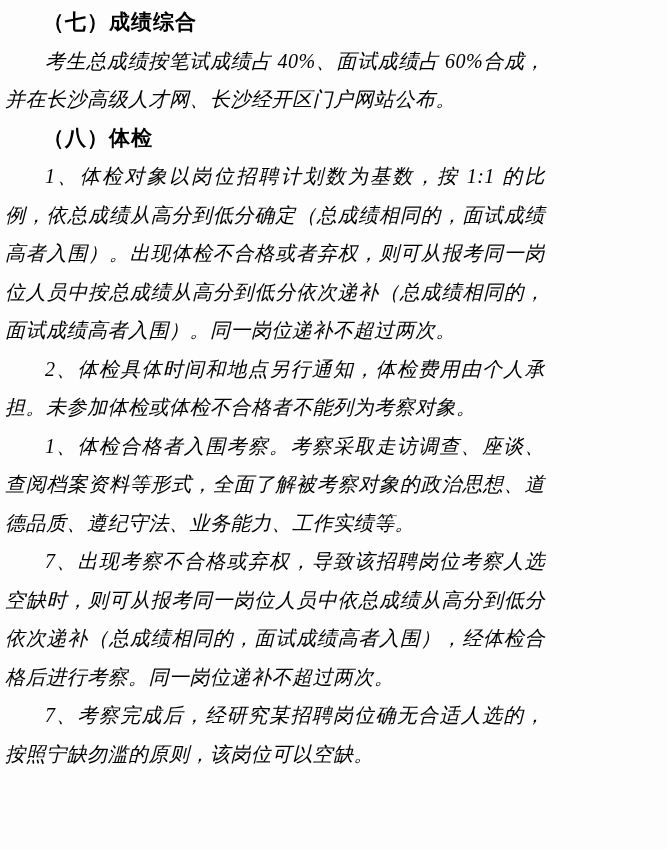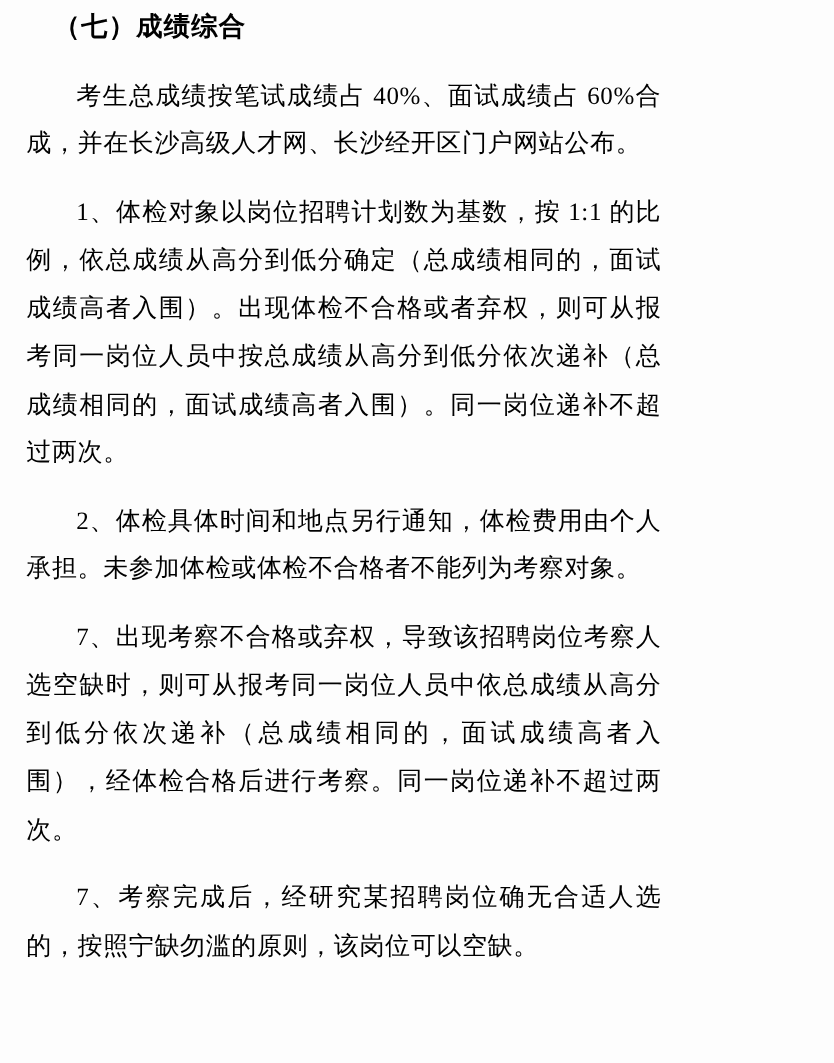--- a/index.html
+++ b/index.html
@@ -25,34 +25,37 @@
   .hd {
     margin: 0;
     font-family: "Liberation Sans", "DejaVu Sans", sans-serif;
     font-weight: bold;
     font-size: 21px;
     line-height: 38.5px;
     text-indent: 38px;
     letter-spacing: 1px;
   }
   .para {
-    margin: 16px;
+    margin: 0;
     text-indent: 40px;
     text-align: justify;
     text-justify: inter-ideograph;
     letter-spacing: 0.5px;
+    font-style: italic;
   }
 </style>
 </head>
 <body>
 
 <div class="doc">
 
   <h2 class="hd">（七）成绩综合</h2>
   <p class="para">考生总成绩按笔试成绩占 40%、面试成绩占 60%合成，并在长沙高级人才网、长沙经开区门户网站公布。</p>
 
+  <h2 class="hd">（八）体检</h2>
   <p class="para">1、体检对象以岗位招聘计划数为基数，按 1:1 的比例，依总成绩从高分到低分确定（总成绩相同的，面试成绩高者入围）。出现体检不合格或者弃权，则可从报考同一岗位人员中按总成绩从高分到低分依次递补（总成绩相同的，面试成绩高者入围）。同一岗位递补不超过两次。</p>
   <p class="para">2、体检具体时间和地点另行通知，体检费用由个人承担。未参加体检或体检不合格者不能列为考察对象。</p>
 
+  <p class="para">1、体检合格者入围考察。考察采取走访调查、座谈、查阅档案资料等形式，全面了解被考察对象的政治思想、道德品质、遵纪守法、业务能力、工作实绩等。</p>
   <p class="para">7、出现考察不合格或弃权，导致该招聘岗位考察人选空缺时，则可从报考同一岗位人员中依总成绩从高分到低分依次递补（总成绩相同的，面试成绩高者入围），经体检合格后进行考察。同一岗位递补不超过两次。</p>
   <p class="para">7、考察完成后，经研究某招聘岗位确无合适人选的，按照宁缺勿滥的原则，该岗位可以空缺。</p>
 
 </div>
 
 </body></html>

